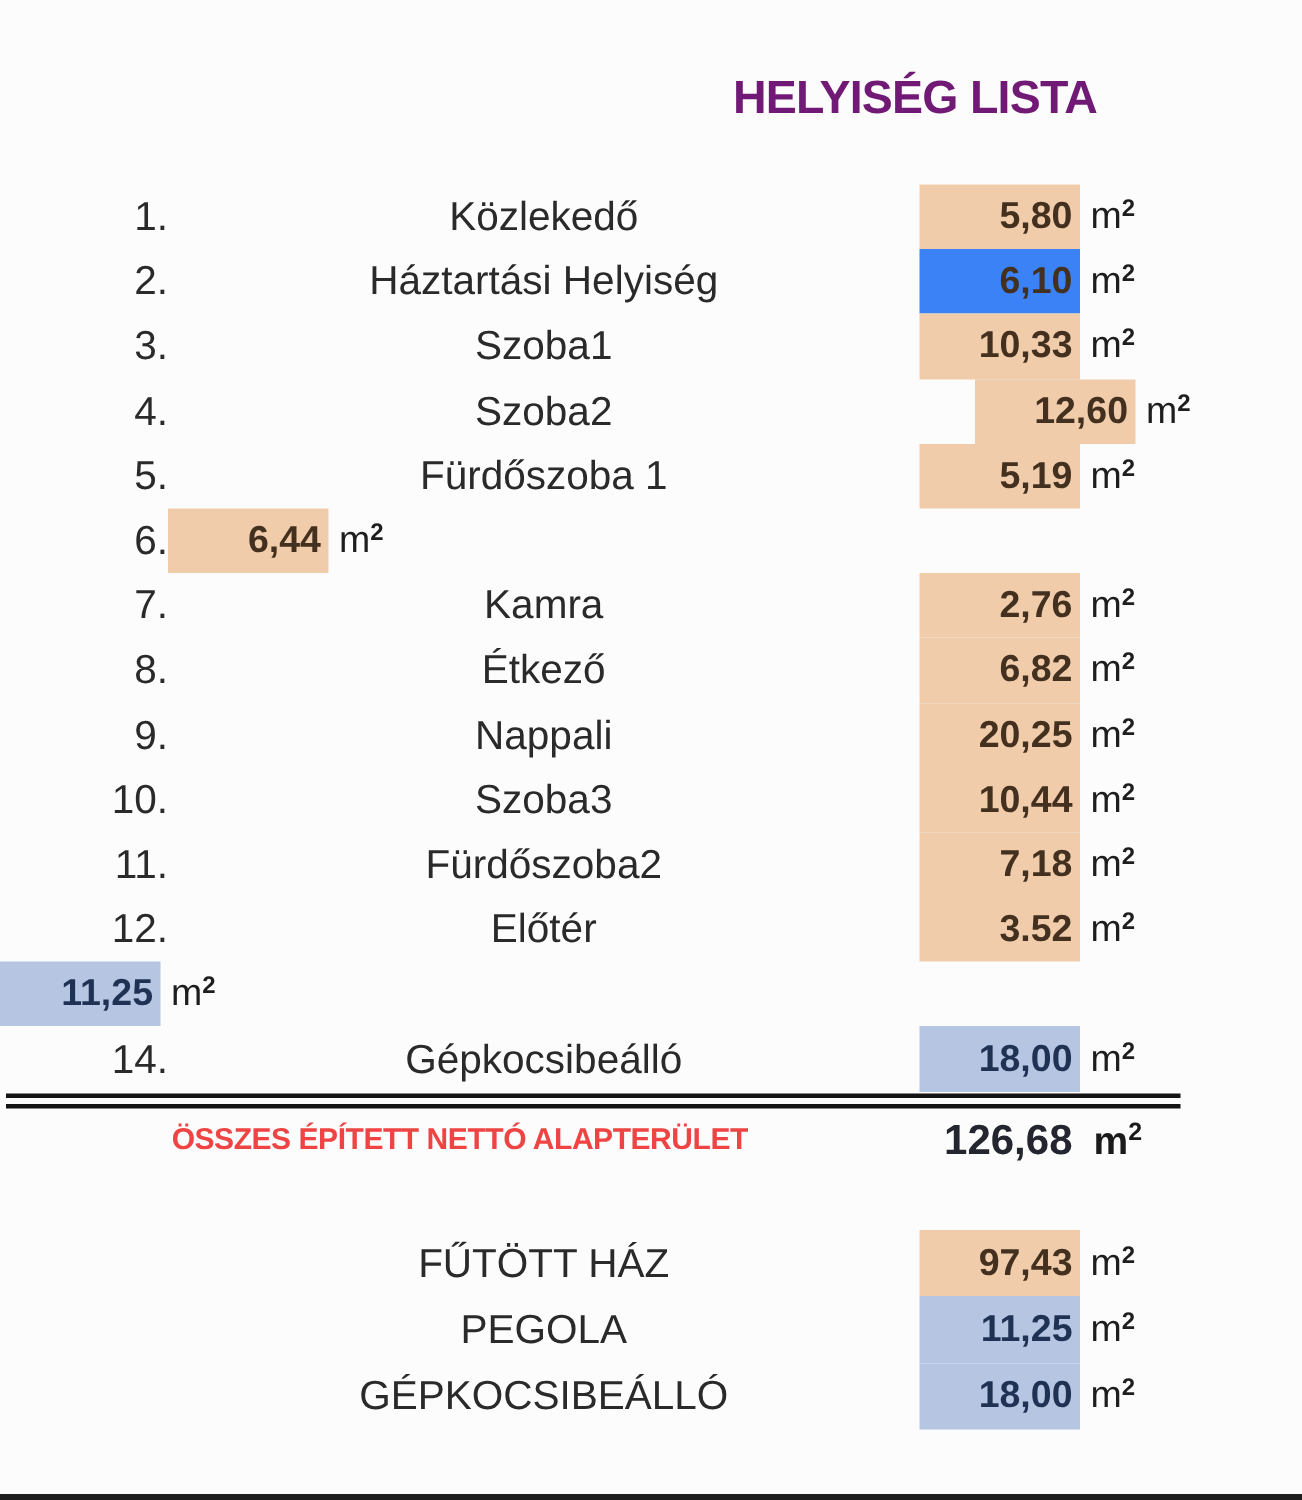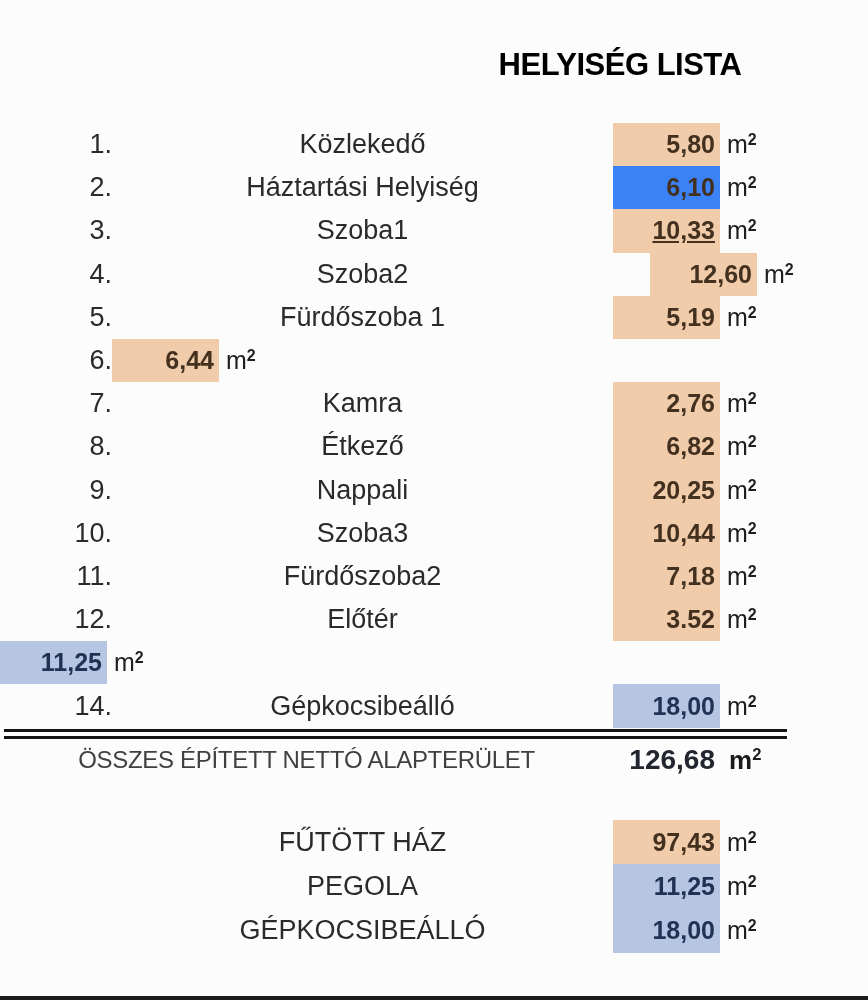--- a/index.html
+++ b/index.html
@@ -8,27 +8,27 @@
     width: 868px;
     height: 1000px;
     background: #fcfcfc;
     font-family: "Liberation Sans", sans-serif;
     color: #262626;
     overflow: hidden;
   }
   .title {
     position: absolute;
     top: 47px;
-    left: 460px;
+    left: 450px;
     width: 320px;
     text-align: center;
     font-size: 31px;
     font-weight: bold;
     letter-spacing: -0.5px;
-    color: #000000;
+    color: #701a75;
     white-space: nowrap;
   }
   .rooms { position: absolute; top: 123px; left: 0; width: 868px; }
   .row { display: flex; align-items: center; height: 43.2px; }
   .srow { display: flex; align-items: center; height: 44.3px; }
   .cell { box-sizing: border-box; }
   .num {
     width: 112px;
     text-align: right;
     font-size: 27px;
@@ -79,23 +79,23 @@
     top: 741px;
     left: 0;
     width: 868px;
     height: 38px;
     display: flex;
     align-items: center;
   }
   .total-label {
     width: 613px;
     text-align: center;
-    font-size: 24px;
-    font-weight: normal;
-    color: #404040;
+    font-size: 20px;
+    font-weight: bold;
+    color: #ef4444;
     letter-spacing: -0.3px;
     white-space: nowrap;
   }
   .total-value {
     width: 107px;
     text-align: right;
     padding-right: 5px;
     box-sizing: border-box;
     font-size: 28px;
     font-weight: bold;
@@ -135,21 +135,21 @@
   <div class="row">
     <div class="cell num">2.</div>
     <div class="cell name">Háztartási Helyiség</div>
     <div class="cell value" style="background: #3b82f6; color: rgb(67, 48, 31);">6,10</div>
     <div class="cell unit"><span>m</span><sup>2</sup></div>
   </div>
 
   <div class="row">
     <div class="cell num">3.</div>
     <div class="cell name">Szoba1</div>
-    <div class="cell value" style="background: rgb(240, 204, 171); color: rgb(67, 48, 31); text-decoration: underline;">10,33</div>
+    <div class="cell value" style="background: rgb(240, 204, 171); color: rgb(67, 48, 31);">10,33</div>
     <div class="cell unit"><span>m</span><sup>2</sup></div>
   </div>
 
   <div class="row">
     <div class="cell num">4.</div>
     <div class="cell name">Szoba2</div>
     <div class="cell value" style="background: rgb(240, 204, 171); color: rgb(67, 48, 31); margin-left: 37px;">12,60</div>
     <div class="cell unit"><span>m</span><sup>2</sup></div>
   </div>
 

